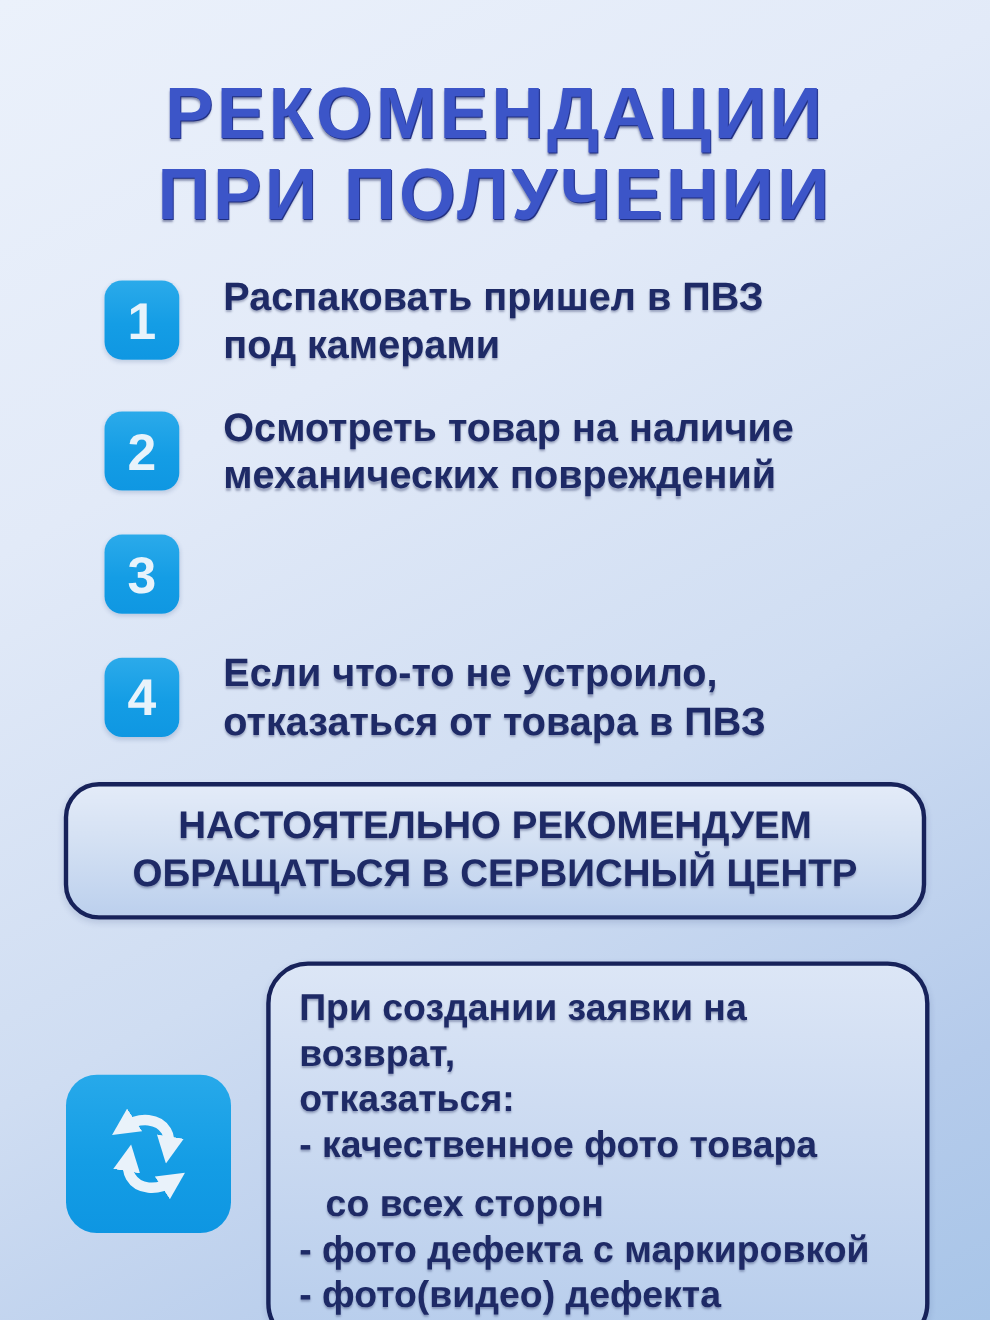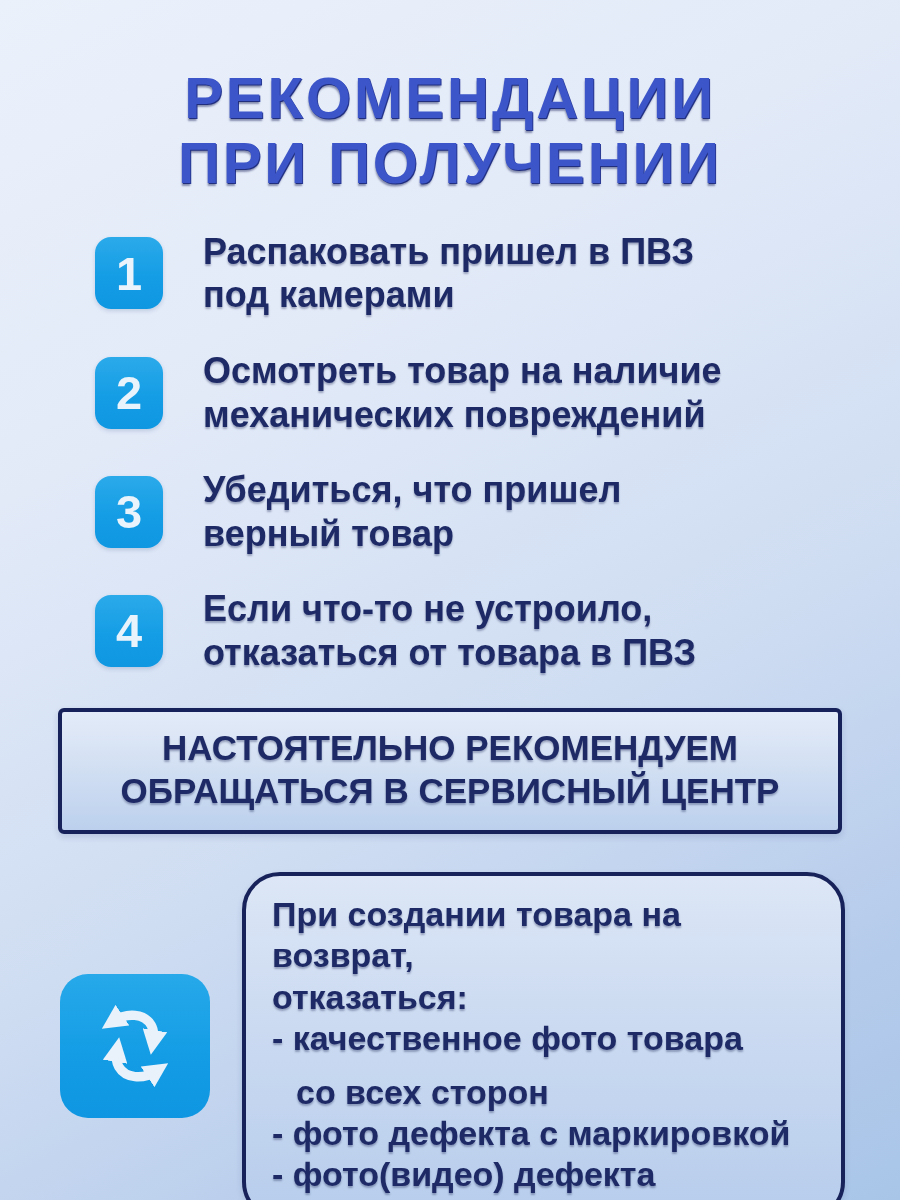--- a/index.html
+++ b/index.html
@@ -7,21 +7,21 @@
     position:relative;
     width:900px;height:1200px;
     overflow:hidden;
     background:linear-gradient(152deg,#EBF1FB 0%,#E2EAF8 30%,#CFDDF2 60%,#B5CBEB 85%,#A8C5E8 100%);
     font-family:"Liberation Sans","DejaVu Sans",sans-serif;
   }
   
   .title{
     margin-top:66px;
     text-align:center;
-    font-size:58px;
+    font-size:66px;
     font-weight:bold;
     letter-spacing:3px;
     line-height:1.12;
     color:#3C55C8;
     text-shadow:0 3px 2px rgba(18,26,84,0.45), 1px 1px 0 #2e3f9e;
   }
   .title span{display:block;}
   
   .steps{margin:34px 0 0 95px;}
   .step{
@@ -47,21 +47,21 @@
     color:#1E2A66;
     line-height:1.21;
     text-shadow:0 2px 2px rgba(12,22,70,0.32);
   }
   .step-text span{display:block;}
   
   .banner{
     width:712px;
     margin:34px auto 0;
     border:4px solid #17225A;
-    border-radius:6px;
+    border-radius:32px;
     background:linear-gradient(180deg,#E3EBF8 0%,#D3E0F3 45%,#BCD0ED 100%);
     text-align:center;
     padding:15px 32px 17px;
     font-size:35px;
     font-weight:bold;
     color:#1E2A66;
     line-height:1.22;
     text-shadow:0 2px 2px rgba(12,22,70,0.32);
     box-shadow:0 3px 6px rgba(30,50,110,0.15);
   }
@@ -120,24 +120,20 @@
     <div class="step">
       <div class="badge">2</div>
       <div class="step-text">
         <span>Осмотреть товар на наличие</span>
         <span>механических повреждений</span>
       </div>
     </div>
 
     <div class="step">
       <div class="badge">3</div>
-      <div class="step-text">
-        <span>Убедиться, что пришел</span>
-        <span>верный товар</span>
-      </div>
     </div>
 
     <div class="step">
       <div class="badge">4</div>
       <div class="step-text">
         <span>Если что-то не устроило,</span>
         <span>отказаться от товара в ПВЗ</span>
       </div>
     </div>
 
@@ -156,21 +152,21 @@
           <marker id="ah" viewBox="0 0 10 10" refX="4.5" refY="5" markerWidth="2.6" markerHeight="2.6" orient="auto-start-reverse">
             <path d="M0 0 L10 5 L0 10 Z" fill="#E9F2FA"></path>
           </marker>
         </defs>
         <path d="M37 34 C52 24 70 26 77 38 C80 43 80 49 79 55" fill="none" stroke="#E9F2FA" stroke-width="10" marker-start="url(#ah)" marker-end="url(#ah)"></path>
         <path d="M83 86 C68 96 50 94 43 82 C40 77 40 71 41 65" fill="none" stroke="#E9F2FA" stroke-width="10" marker-start="url(#ah)" marker-end="url(#ah)"></path>
       </svg>
     </div>
 
     <div class="return-box">
-      <span>При создании товара на возврат,</span>
+      <span>При создании заявки на возврат,</span>
       <span>отказаться:</span>
       <span>- качественное фото товара</span>
       <span class="indent">со всех сторон</span>
       <span>- фото дефекта с маркировкой</span>
       <span>- фото(видео) дефекта</span>
     </div>
 
   </div>
 
 </div>

